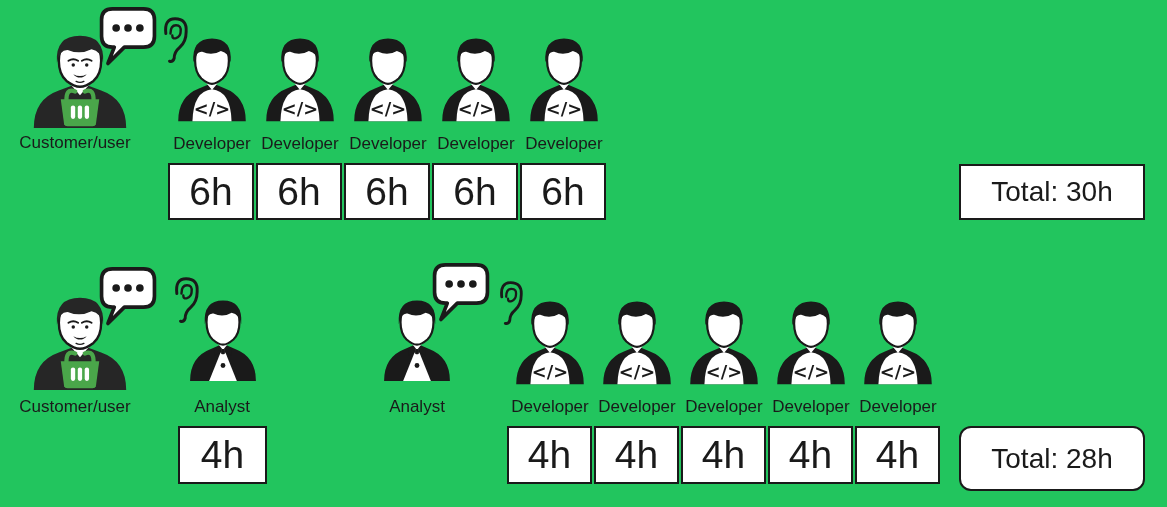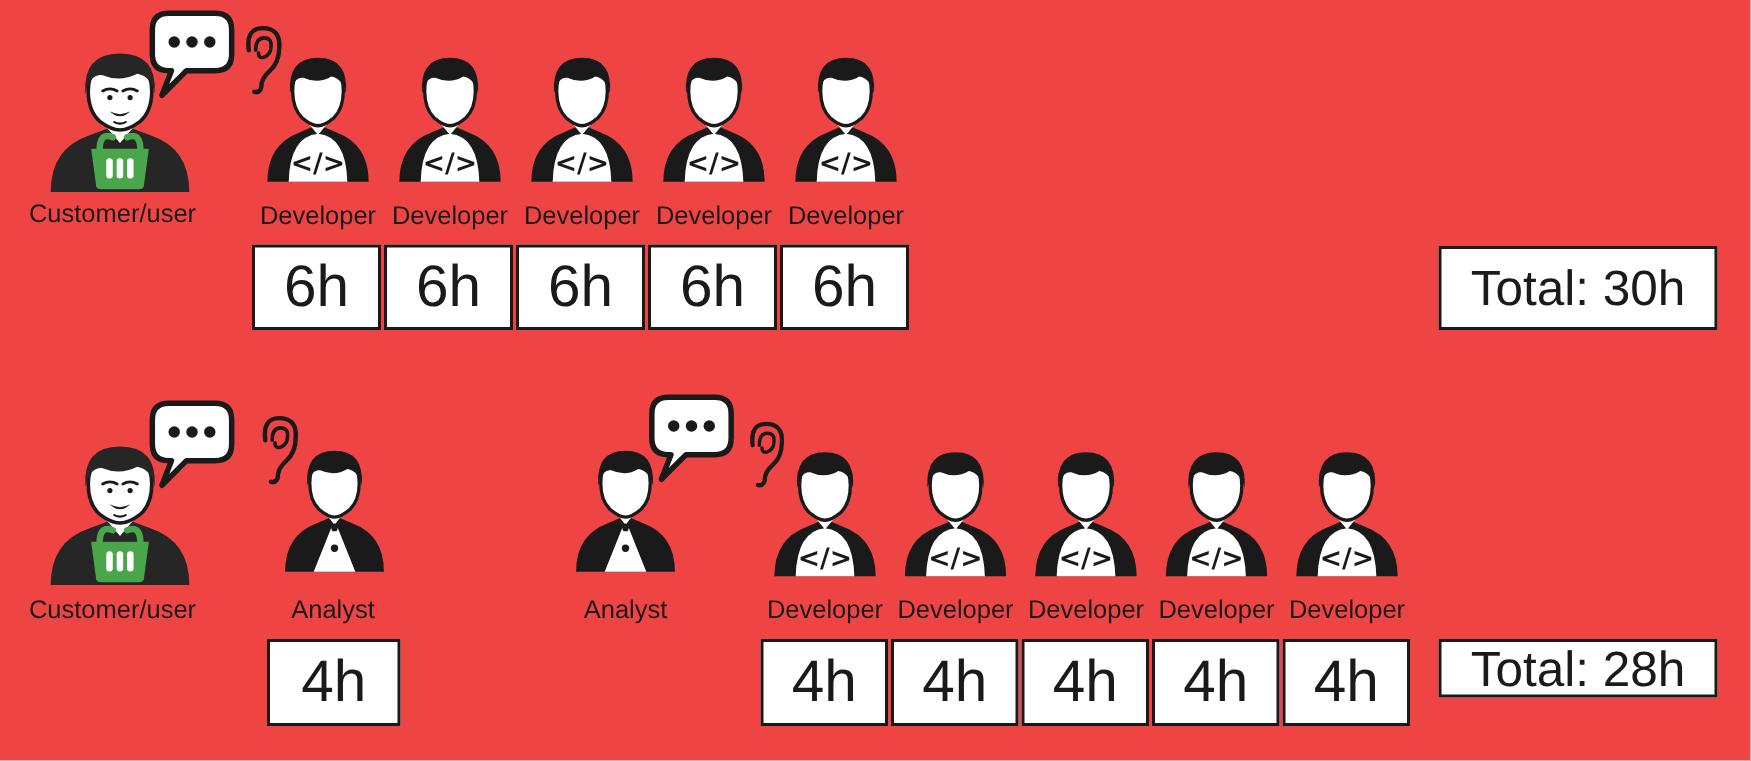--- a/index.html
+++ b/index.html
@@ -1,20 +1,20 @@
 <!DOCTYPE html>
 <html><head>
 <meta charset="utf-8">
 <style>
   html, body { margin: 0; padding: 0; background: #ffffff; }
   .stage {
     position: relative;
     width: 1167px;
     height: 507px;
-    background: #ef4444;
+    background: #22c55e;
     font-family: "Liberation Sans", sans-serif;
     color: #1a1a1a;
     overflow: hidden;
   }
   .abs { position: absolute; }
   .fig svg { display: block; width: 100%; height: 100%; }
   .fig-label {
     position: absolute;
     text-align: center;
     font-size: 17px;
@@ -34,21 +34,21 @@
     color: #1a1a1a;
   }
   .total-box {
     position: absolute;
     box-sizing: border-box;
     border: 2px solid #1a1a1a;
     background: #ffffff;
     display: flex;
     align-items: center;
     justify-content: center;
-    font-size: 33px;
+    font-size: 28px;
     color: #1a1a1a;
   }
   svg text { font-family: "DejaVu Sans", sans-serif; }
 </style>
 </head>
 <body>
 
 <svg width="0" height="0" style="position:absolute" aria-hidden="true">
   <defs>
     <symbol id="sym-customer" viewBox="0 0 104 106">
@@ -244,16 +244,16 @@
     <div class="fig-label" style="left:678px; top:397px; width:92px;">Developer</div>
     <div class="fig-label" style="left:765px; top:397px; width:92px;">Developer</div>
     <div class="fig-label" style="left:852px; top:397px; width:92px;">Developer</div>
 
     <div class="hbox" style="left:507px; top:426px; width:85px; height:58px;">4h</div>
     <div class="hbox" style="left:594px; top:426px; width:85px; height:58px;">4h</div>
     <div class="hbox" style="left:681px; top:426px; width:85px; height:58px;">4h</div>
     <div class="hbox" style="left:768px; top:426px; width:85px; height:58px;">4h</div>
     <div class="hbox" style="left:855px; top:426px; width:85px; height:58px;">4h</div>
 
-    <div class="total-box" style="left:959px; top:426px; width:186px; height:39px;">Total: 28h</div>
+    <div class="total-box" style="left:959px; top:426px; width:186px; height:65px;border-radius:12px;">Total: 28h</div>
   </div>
 
 </div>
 
 </body></html>

